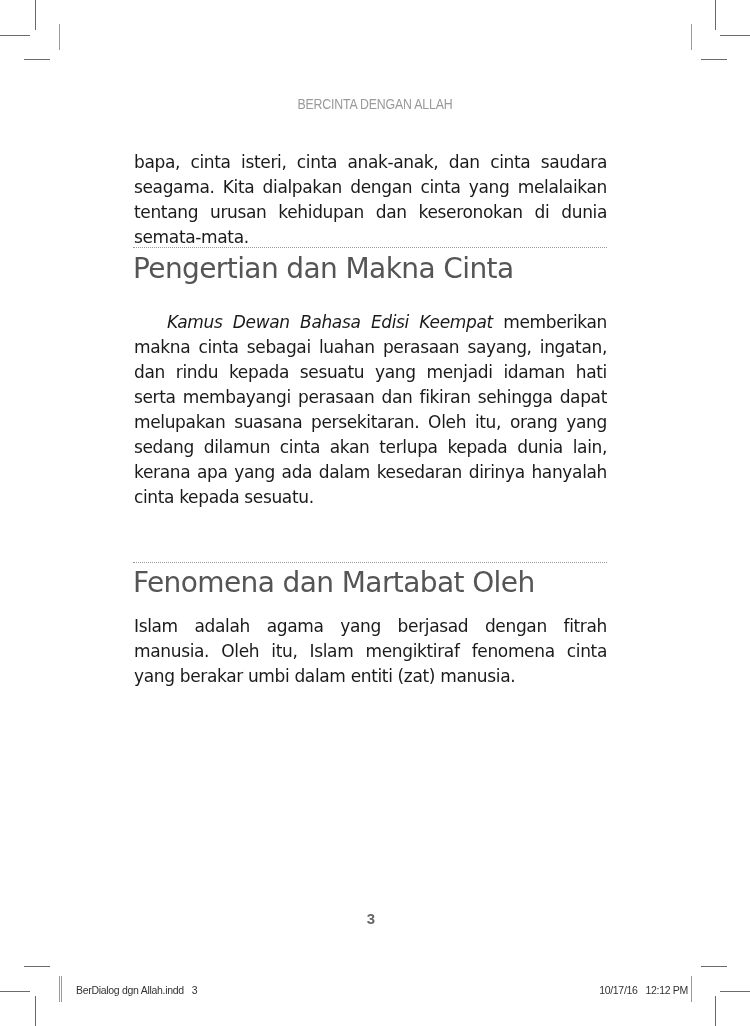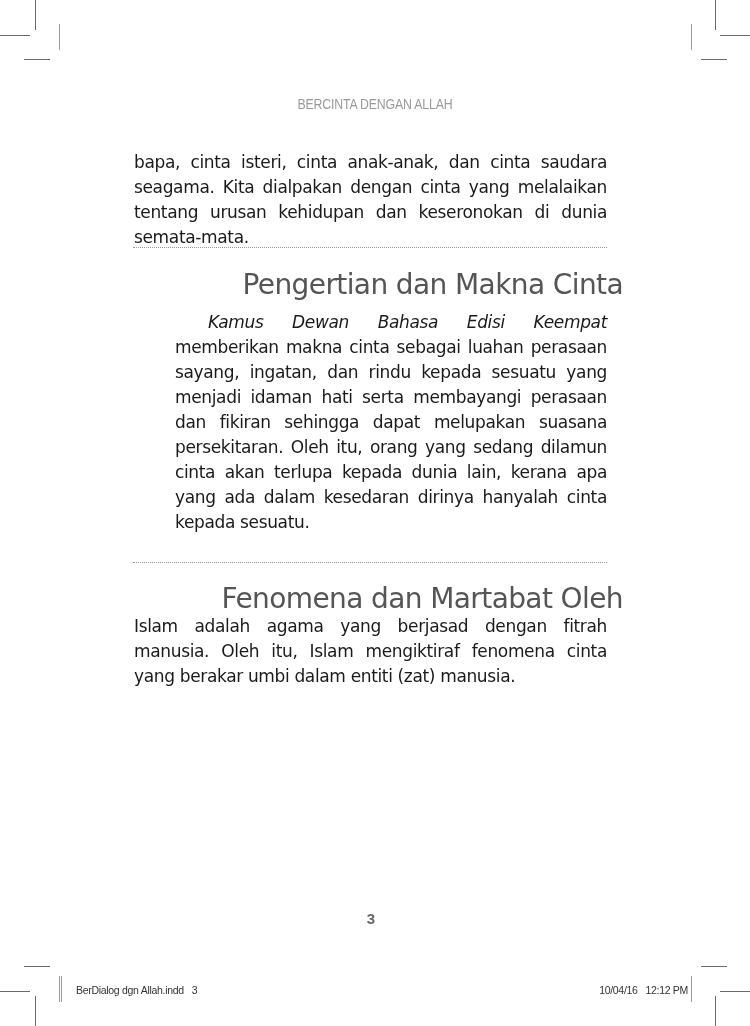--- a/index.html
+++ b/index.html
@@ -20,30 +20,30 @@
     font-family: "Liberation Sans", sans-serif;
   }
   .text-block {
     position: absolute; left: 134px; width: 473px;
     font-family: "DejaVu Sans", sans-serif;
     font-size: 17px; line-height: 25px; color: #1a1a1a;
     text-align: justify; text-align-last: left;
     letter-spacing: -0.35px;
   }
   .text-block p { margin: 0; }
-  .text-block p.indent { text-indent: 33px; margin-left: 41px; }
+  .text-block p.indent { text-indent: 33px; }
   .tight { letter-spacing: -0.9px; word-spacing: -0.5px; }
   .dotted-rule {
     position: absolute; left: 133px; width: 474px; height: 0;
     border-top: 1px dotted #9a9a9a;
   }
   .section-heading {
-    position: absolute; left: 133px; width: 474px; text-align: right;
+    position: absolute; left: 133px; width: 474px; text-align: left;
     font-family: "DejaVu Sans", sans-serif; font-size: 28px; color: #555555;
-    letter-spacing: -0.6px; font-weight: normal; margin: 16px; line-height: 36px;
+    letter-spacing: -0.6px; font-weight: normal; margin: 0; line-height: 36px;
   }
   .folio {
     position: absolute; left: 0; width: 742px; top: 910px; text-align: center;
     font-size: 15px; font-weight: bold; color: #666666;
     font-family: "Liberation Sans", sans-serif;
   }
   .slug {
     position: absolute; top: 984px; font-size: 10.5px; color: #333333;
     font-family: "Liberation Sans", sans-serif; letter-spacing: -0.3px;
   }
@@ -92,14 +92,14 @@
 <h2 class="section-heading" style="top:565px;">Fenomena dan Martabat Oleh</h2>
 
 <div class="text-block" style="top:614px;">
   <p>Islam adalah agama yang berjasad dengan fitrah manusia. Oleh itu, Islam mengiktiraf fenomena cinta yang berakar umbi dalam entiti (zat) manusia.</p>
 </div>
 
 <div class="folio">3</div>
 
 <div class="slug-rule" style="left:61px;"></div>
 <div class="slug slug-left" style="white-space:pre;text-align:center;">BerDialog dgn Allah.indd   3</div>
-<div class="slug slug-right" style="white-space:pre;">10/04/16   12:12 PM</div>
+<div class="slug slug-right" style="white-space:pre;">10/17/16   12:12 PM</div>
 <div class="slug-rule" style="left:691px;"></div>
 
 </body></html>

